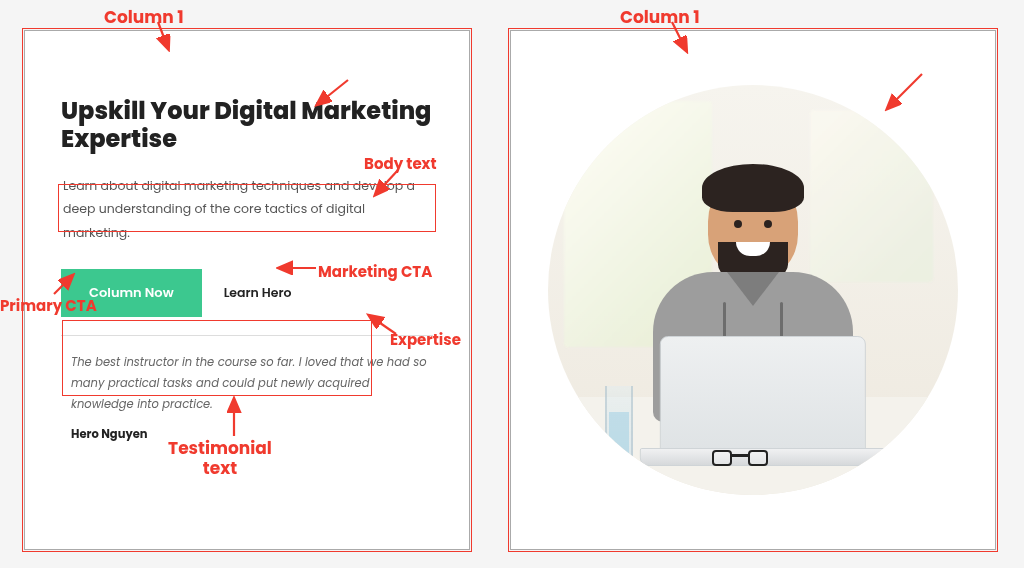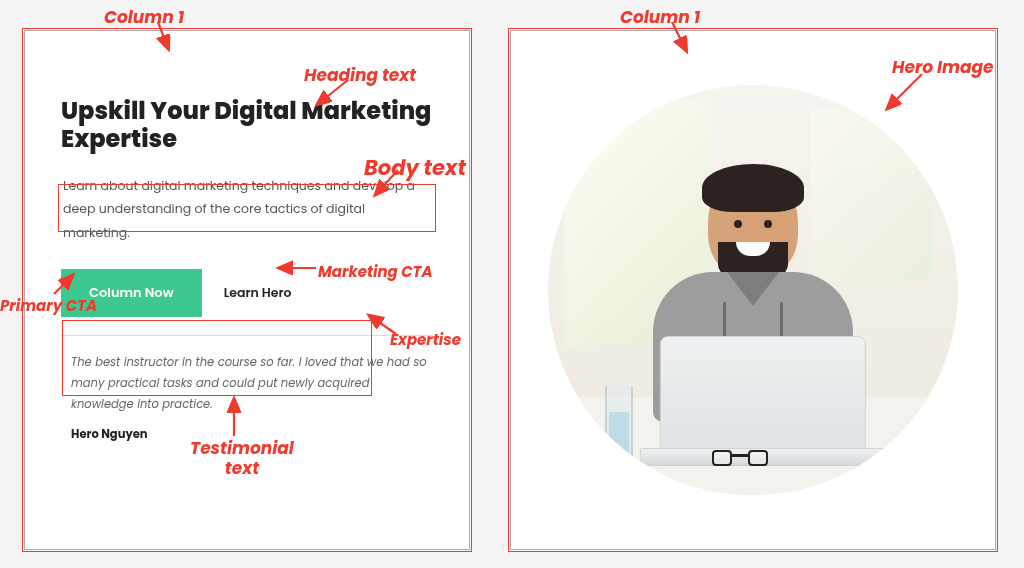--- a/index.html
+++ b/index.html
@@ -318,21 +318,20 @@
 
     
     .anno {
       position: absolute;
       color: #f03a2e;
       font-weight: 700;
       font-size: 17px;
       pointer-events: none;
       white-space: nowrap;
       text-align: center;
-      font-style: italic;
     }
     .anno-box {
       position: absolute;
       border: 1.5px solid #f03a2e;
       pointer-events: none;
       background: transparent;
     }
     .arrow {
       position: absolute;
       stroke: #f03a2e;
@@ -400,27 +399,25 @@
           <div class="lens r"></div>
       </div>
     </div>
   </div>
 
   <div class="anno-box" style="left:58px; top:184px; width:378px; height:48px;"></div>
   <div class="anno-box" style="left:62px; top:320px; width:310px; height:76px;"></div>
 
   <div class="anno" style="left:104px; top:4px;">Column 1</div>
   <div class="anno" style="left:620px; top:4px;">Column 1</div>
-  <div class="anno" style="left:304px; top:62px;">Heading text</div>
-  <div class="anno" style="left:364px; top:152px; font-size:21px;">Body text</div>
+  <div class="anno" style="left:364px; top:152px; font-size:15px;">Body text</div>
   <div class="anno" style="left:0px; top:294px; font-size:15px;text-align:right;">Primary CTA</div>
   <div class="anno" style="left:318px; top:260px; font-size:15px;">Marketing CTA</div>
   <div class="anno" style="left:390px; top:328px; font-size:15px;">Expertise</div>
-  <div class="anno" style="left:182px; top:438px; width:120px; white-space:normal; line-height:1.2;">Testimonial text</div>
-  <div class="anno" style="left:892px; top:54px;">Hero Image</div>
+  <div class="anno" style="left:160px; top:438px; width:120px; white-space:normal; line-height:1.2;">Testimonial text</div>
 
   <svg class="arrow" style="left:0;top:0;" width="1024" height="568">
     <defs>
       <marker id="ah" markerWidth="8" markerHeight="8" refX="6" refY="3" orient="auto">
         <path d="M0,0 L7,3 L0,6 Z" fill="#f03a2e"></path>
       </marker>
     </defs>
 
     <line x1="158" y1="22" x2="168" y2="48" stroke-width="2.2" marker-end="url(#ah)"></line>
 

